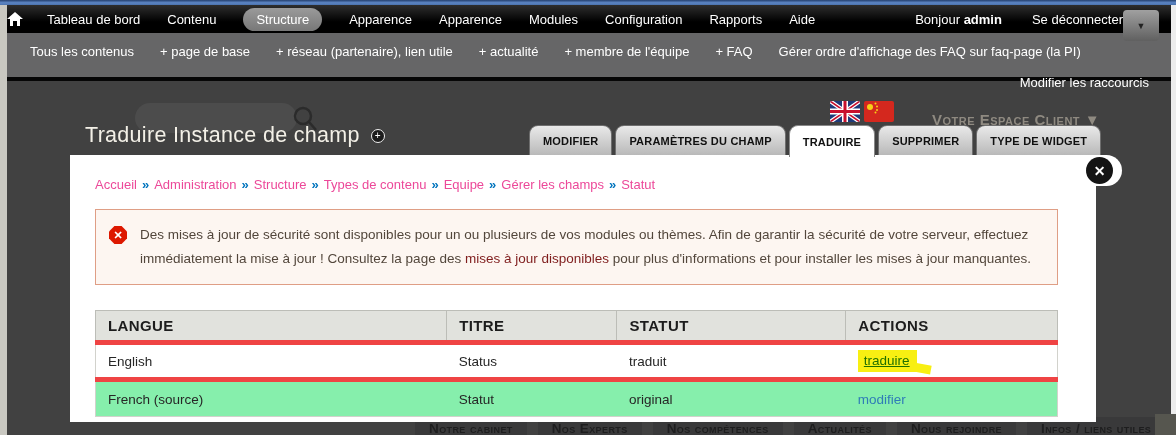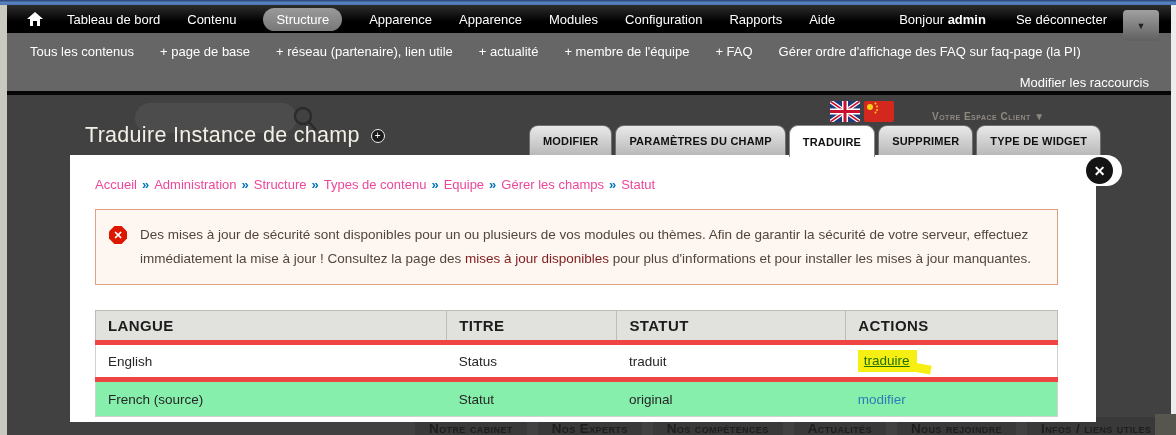--- a/index.html
+++ b/index.html
@@ -9,52 +9,52 @@
   
   .top-blue-line { position:absolute; top:0; left:0; right:0; height:5px;
     background:linear-gradient(180deg,#24406e 0%, #5d86c5 55%, #4a72ad 100%); z-index:9; }
   .left-strip { position:absolute; top:5px; left:0; bottom:0; width:7px; background:#c9c8c1; z-index:8; }
   .right-strip { position:absolute; top:5px; right:0; bottom:0; width:5px; background:#ededed; z-index:8; }
   .br-block { position:absolute; right:0; bottom:0; width:21px; height:21px; background:#56564f; z-index:10; }
 
   
   .admin-bar { position:absolute; top:5px; left:7px; right:5px; height:28px;
     background:linear-gradient(180deg,#2e2e2e 0%, #000 60%);
-    color:#fff; display:flex; align-items:center; font-size:13px; z-index:6; padding-left:20px; }
+    color:#fff; display:flex; align-items:center; font-size:13px; z-index:6; }
   .admin-bar .nav { display:flex; align-items:center; gap:27px; margin-left:24px; }
   .admin-item { cursor:pointer; white-space:nowrap; }
   .admin-item.active { background:linear-gradient(180deg,#9a9a9a,#787878); border-radius:13px; padding:4px 13px; }
-  .admin-right { margin-left:auto; display:flex; align-items:center; gap:30px; margin-right:64px; }
+  .admin-right { margin-left:auto; display:flex; align-items:center; gap:30px; margin-right:48px; }
   .greeting b { font-weight:bold; }
   .home-icon-wrap { width:16px; height:14px; display:inline-flex; }
   .user-dropdown { position:absolute; top:10px; right:17px; width:36px; height:31px; border-radius:4px;
     background:linear-gradient(180deg,#a0a0a0,#606060); display:flex; align-items:center; justify-content:center;
     color:#222; font-size:9px; z-index:7; cursor:pointer; }
 
   
-  .shortcut-bar { position:absolute; top:33px; left:7px; right:5px; height:62px; background:#666667;
+  .shortcut-bar { position:absolute; top:33px; left:7px; right:5px; height:48px; background:#666667;
     color:#fff; font-size:13px; z-index:5; border-bottom:4px solid #060606; }
   .shortcut-row1 { display:flex; gap:26px; padding:11px 0 0 23px; white-space:nowrap; }
   .shortcut-link { cursor:pointer; }
   .shortcut-row2 { position:absolute; right:22px; top:42px; }
 
   
   .dim-area { position:absolute; top:101px; left:7px; right:5px; bottom:0; background:#414141; }
 
   .search-pill { position:absolute; left:128px; top:2px; width:162px; height:30px; border-radius:16px; background:#4c4c4c; }
   .search-icon-svg { position:absolute; left:282px; top:2px; }
   .page-title { position:absolute; left:78px; top:22px; font-size:21.5px; color:#f3f0e7;
     letter-spacing:.3px; display:flex; align-items:center; gap:11px; }
   .help-icon { width:14px; height:14px; border-radius:50%; border:1px solid #f0f0f0; background:#1c1c1c;
     color:#fff; font-size:10px; line-height:12px; text-align:center; display:inline-block; cursor:pointer; }
 
   .flag { position:absolute; top:0; width:30px; height:21px; border-radius:2px; overflow:hidden; }
   .flag-uk { left:823px; }
   .flag-cn { left:857px; }
-  .espace-client { position:absolute; left:925px; top:10px; color:#8f8a81; font-size:10px;
+  .espace-client { position:absolute; left:925px; top:10px; color:#8f8a81; font-size:15px;
     font-variant:small-caps; letter-spacing:.5px; font-weight:bold; }
 
   
   .tabs { position:absolute; left:522px; top:24px; height:30px; display:flex; gap:3px; z-index:3; }
   .tab { height:30px; display:flex; align-items:center; justify-content:center; padding:0 13px;
     border:1px solid #6e6e6e; border-bottom:none; border-radius:9px 9px 0 0;
     background:linear-gradient(180deg,#e9e9e9,#b9b9b9); font-size:11px; font-weight:bold; color:#101010;
     letter-spacing:.2px; white-space:nowrap; cursor:pointer; }
   .tab.active { background:#fff; height:32px; border-color:#888; }
 

